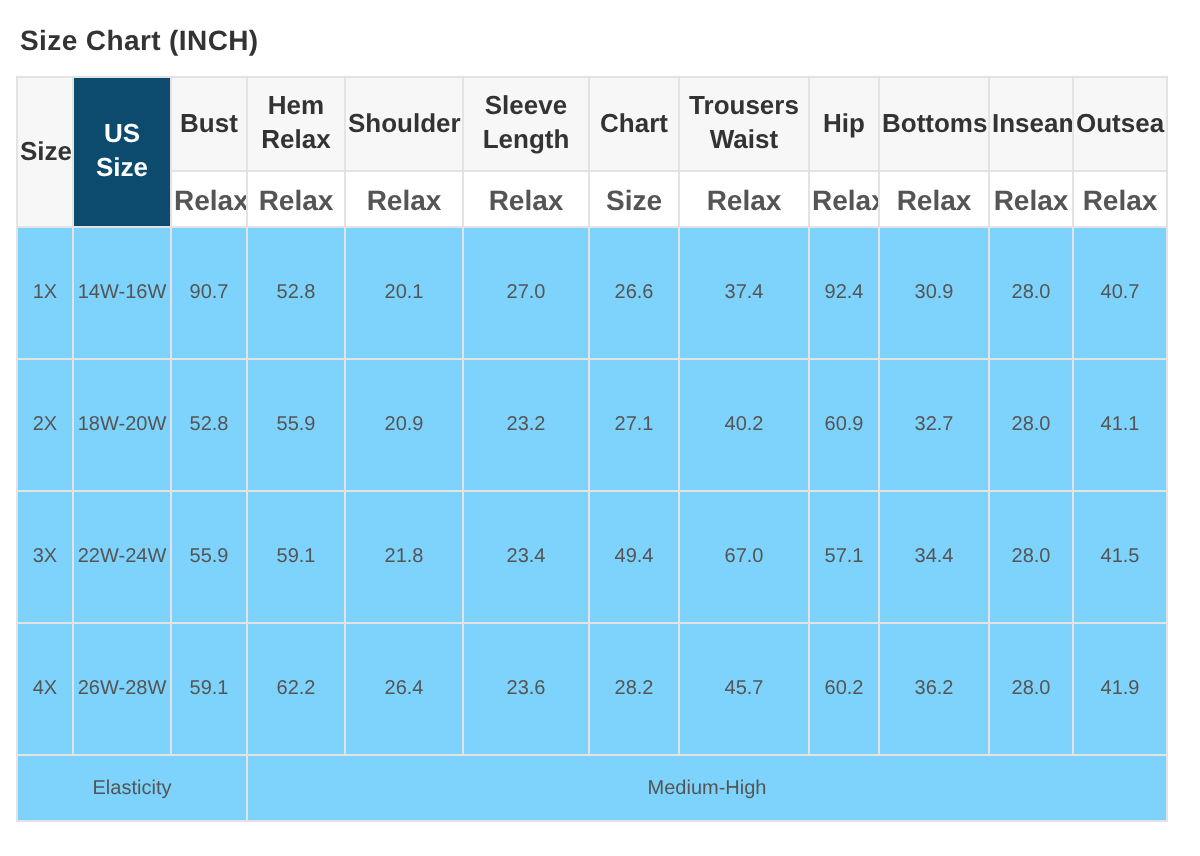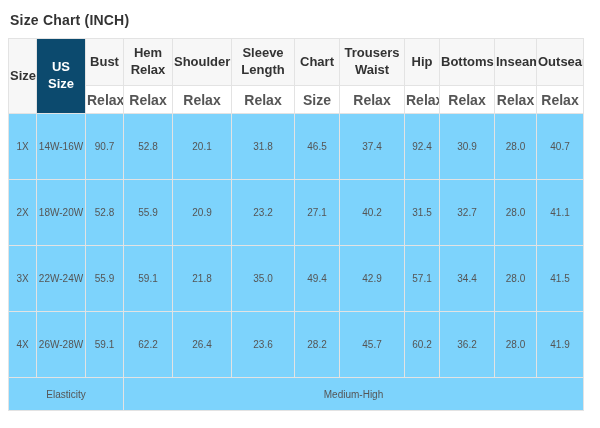--- a/index.html
+++ b/index.html
@@ -113,51 +113,51 @@
       <th class="sub">Relax</th>
     </tr>
   </thead>
   <tbody>
     <tr>
       <td>1X</td>
       <td class="us-size">14W-16W</td>
       <td>90.7</td>
       <td>52.8</td>
       <td>20.1</td>
-      <td>31.8</td>
-      <td>46.5</td>
+      <td>27.0</td>
+      <td>26.6</td>
       <td>37.4</td>
       <td>92.4</td>
       <td>30.9</td>
       <td>28.0</td>
       <td>40.7</td>
     </tr>
     <tr>
       <td>2X</td>
       <td class="us-size">18W-20W</td>
       <td>52.8</td>
       <td>55.9</td>
       <td>20.9</td>
       <td>23.2</td>
       <td>27.1</td>
       <td>40.2</td>
-      <td>31.5</td>
+      <td>60.9</td>
       <td>32.7</td>
       <td>28.0</td>
       <td>41.1</td>
     </tr>
     <tr>
       <td>3X</td>
       <td class="us-size">22W-24W</td>
       <td>55.9</td>
       <td>59.1</td>
       <td>21.8</td>
-      <td>35.0</td>
+      <td>23.4</td>
       <td>49.4</td>
-      <td>42.9</td>
+      <td>67.0</td>
       <td>57.1</td>
       <td>34.4</td>
       <td>28.0</td>
       <td>41.5</td>
     </tr>
     <tr>
       <td>4X</td>
       <td class="us-size">26W-28W</td>
       <td>59.1</td>
       <td>62.2</td>

